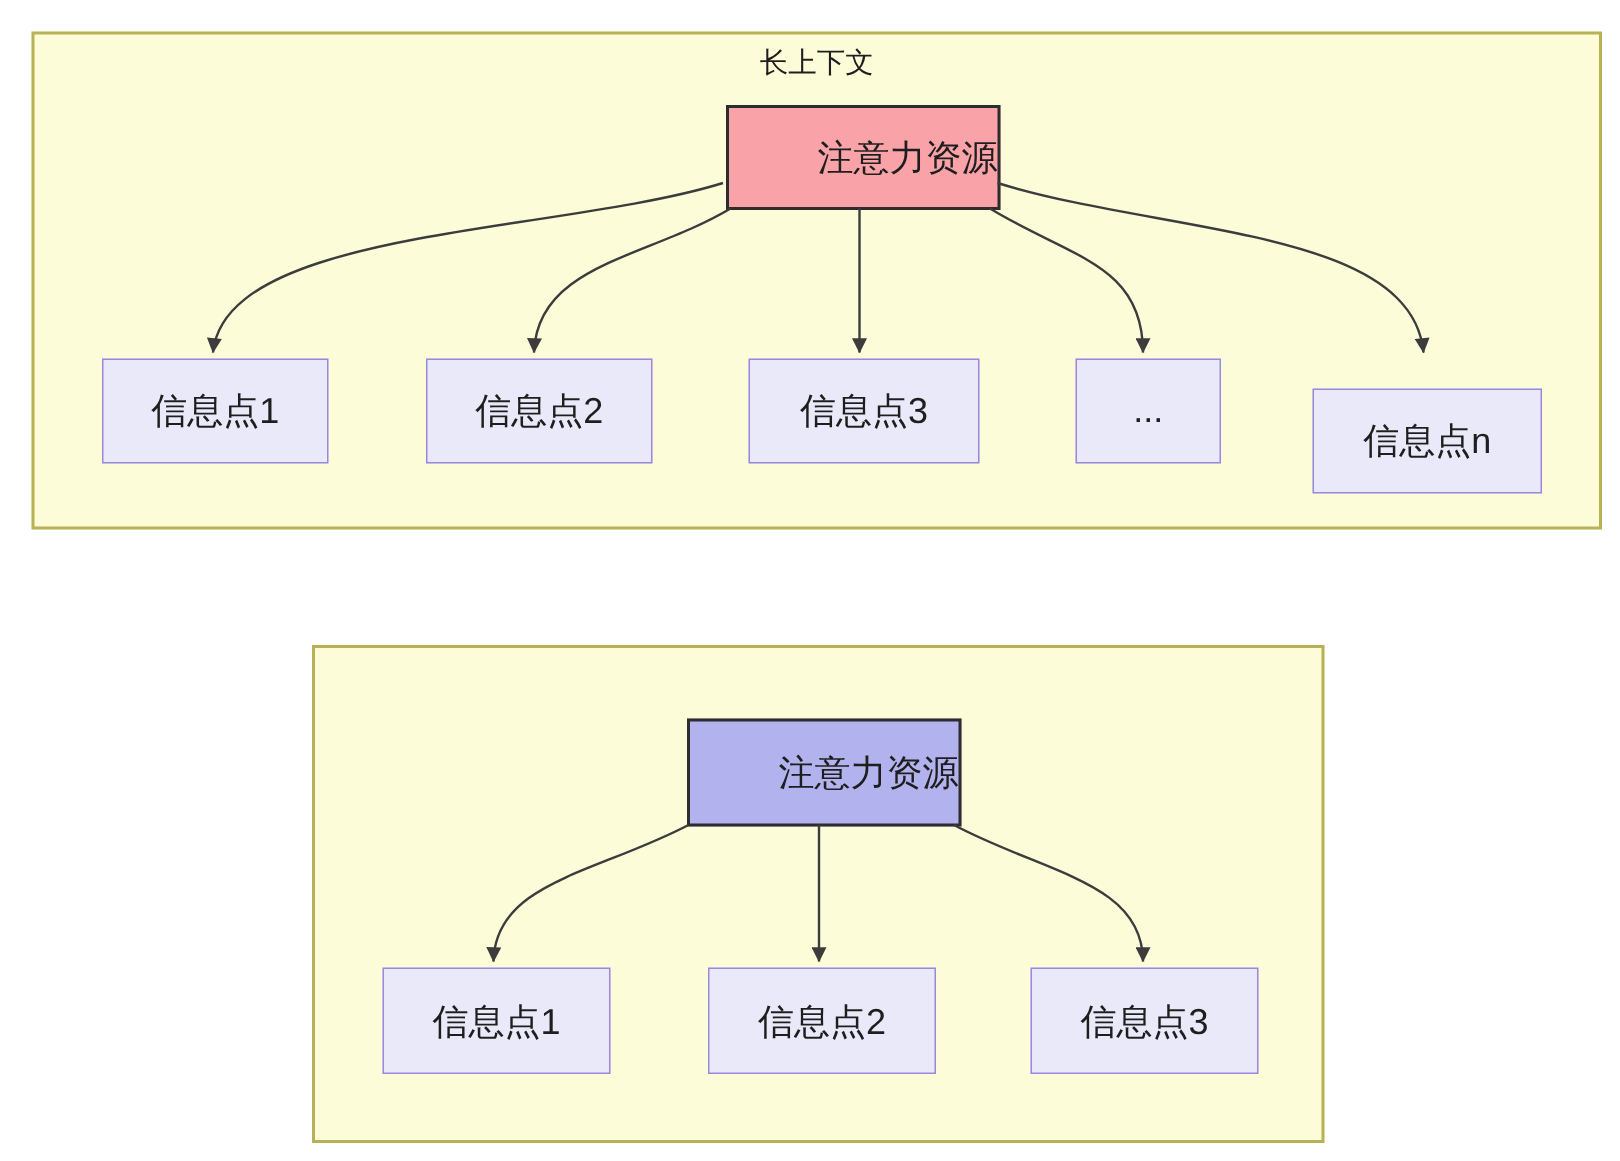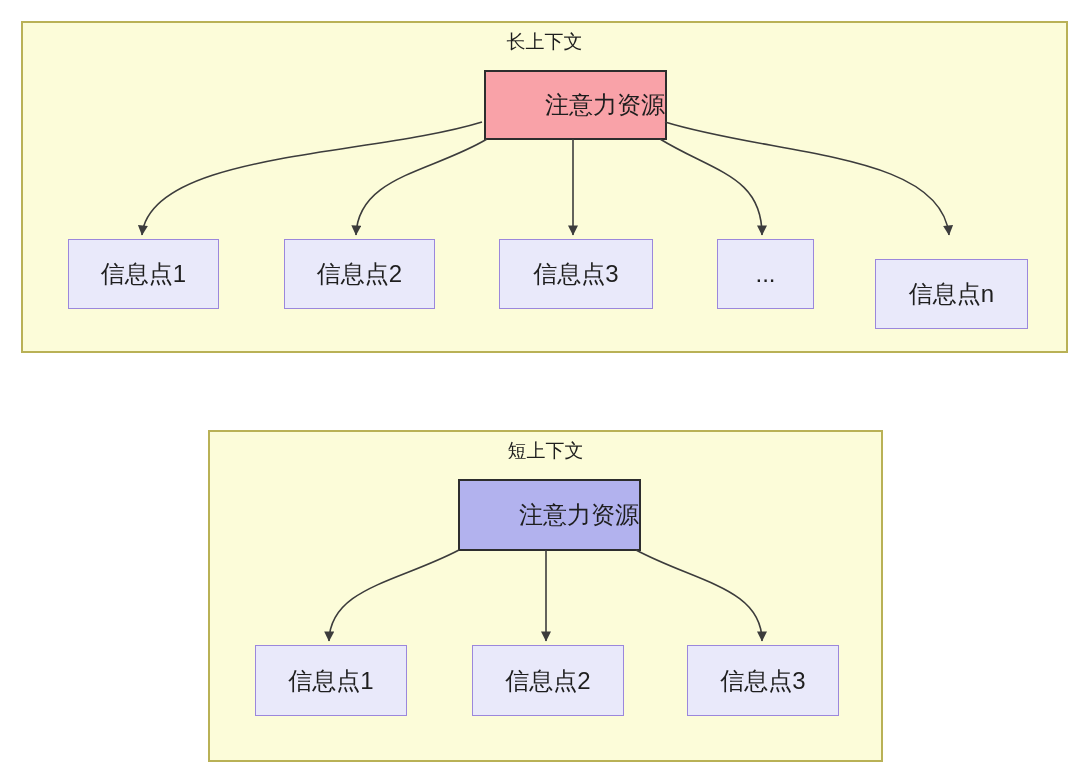--- a/index.html
+++ b/index.html
@@ -91,21 +91,20 @@
     </div>
     <div class="node node-info L3">
       <span>...</span>
     </div>
     <div class="node node-info L4">
       <span>信息点n</span>
     </div>
   </section>
 
   <section class="panel panel-short">
-    <div class="panel-title">短上下文</div>
     <div class="node node-root root-short">
       <span>注意力资源</span>
     </div>
     <div class="node node-info S0">
       <span>信息点1</span>
     </div>
     <div class="node node-info S1">
       <span>信息点2</span>
     </div>
     <div class="node node-info S2">

